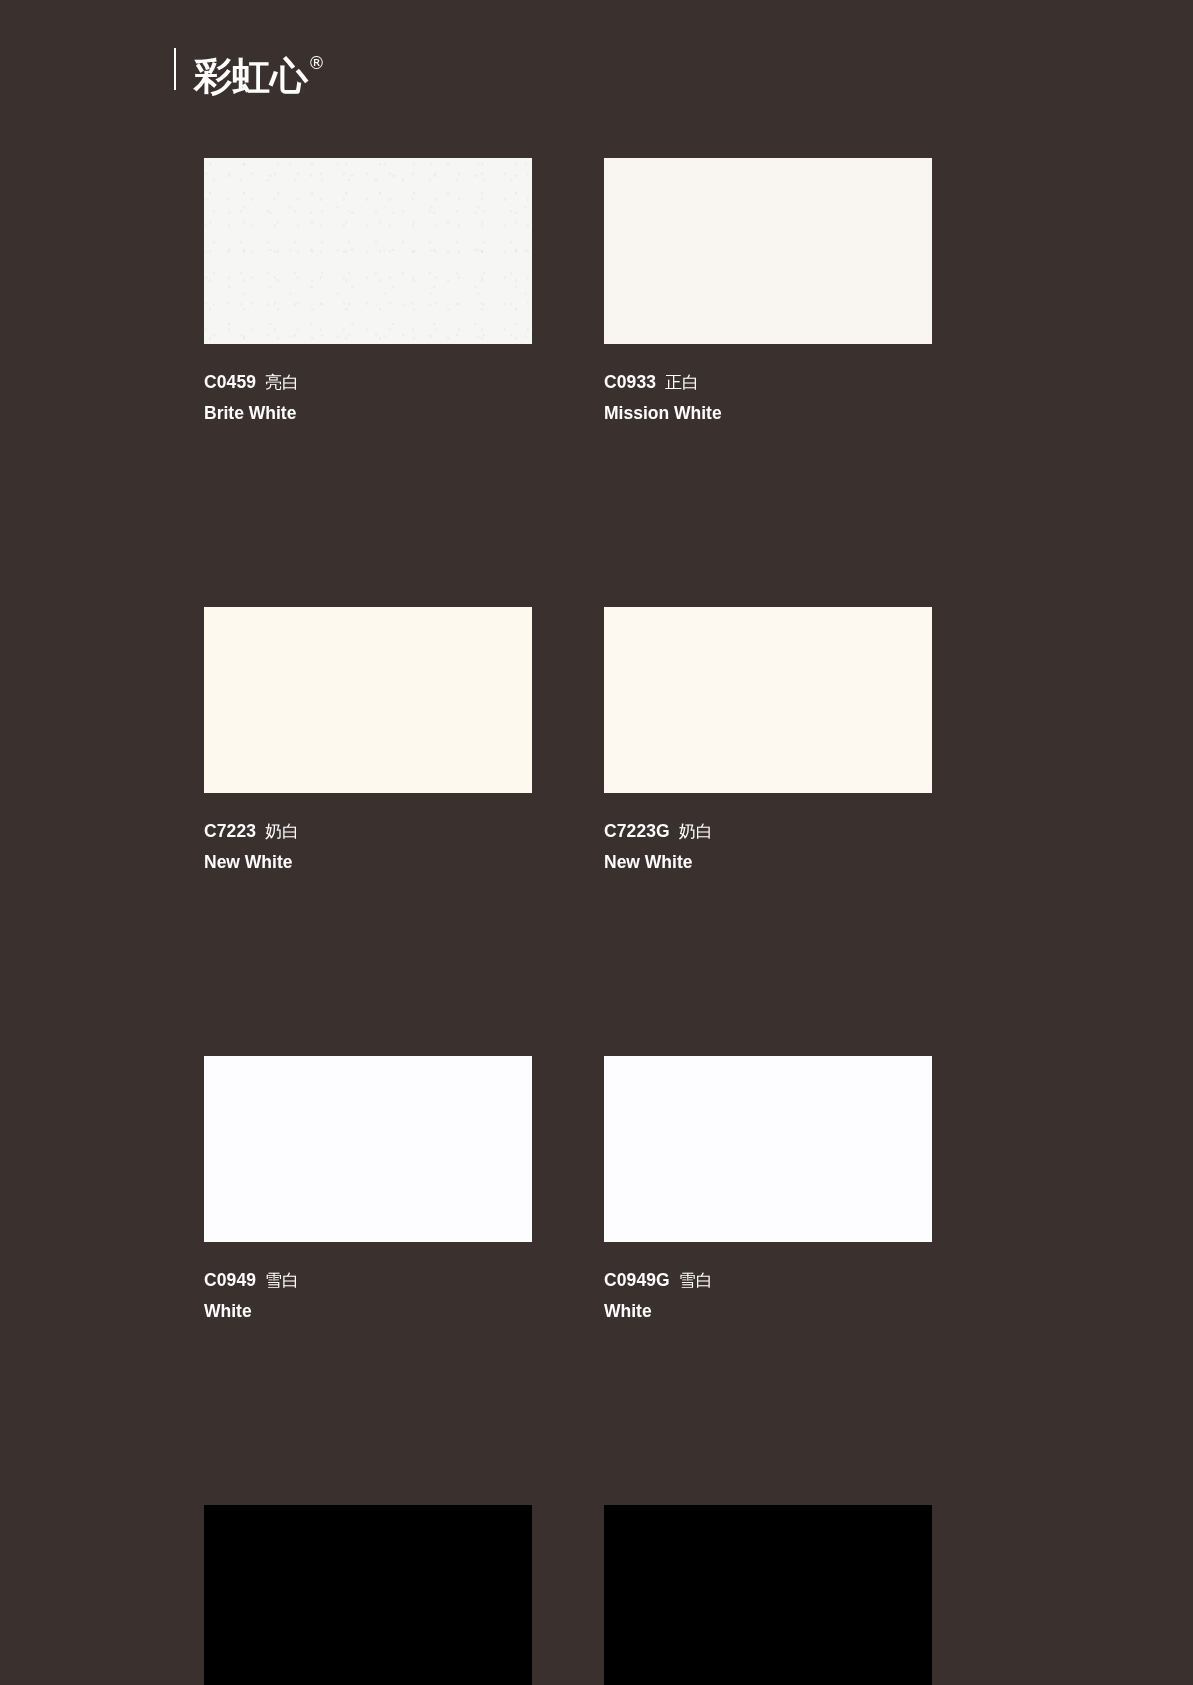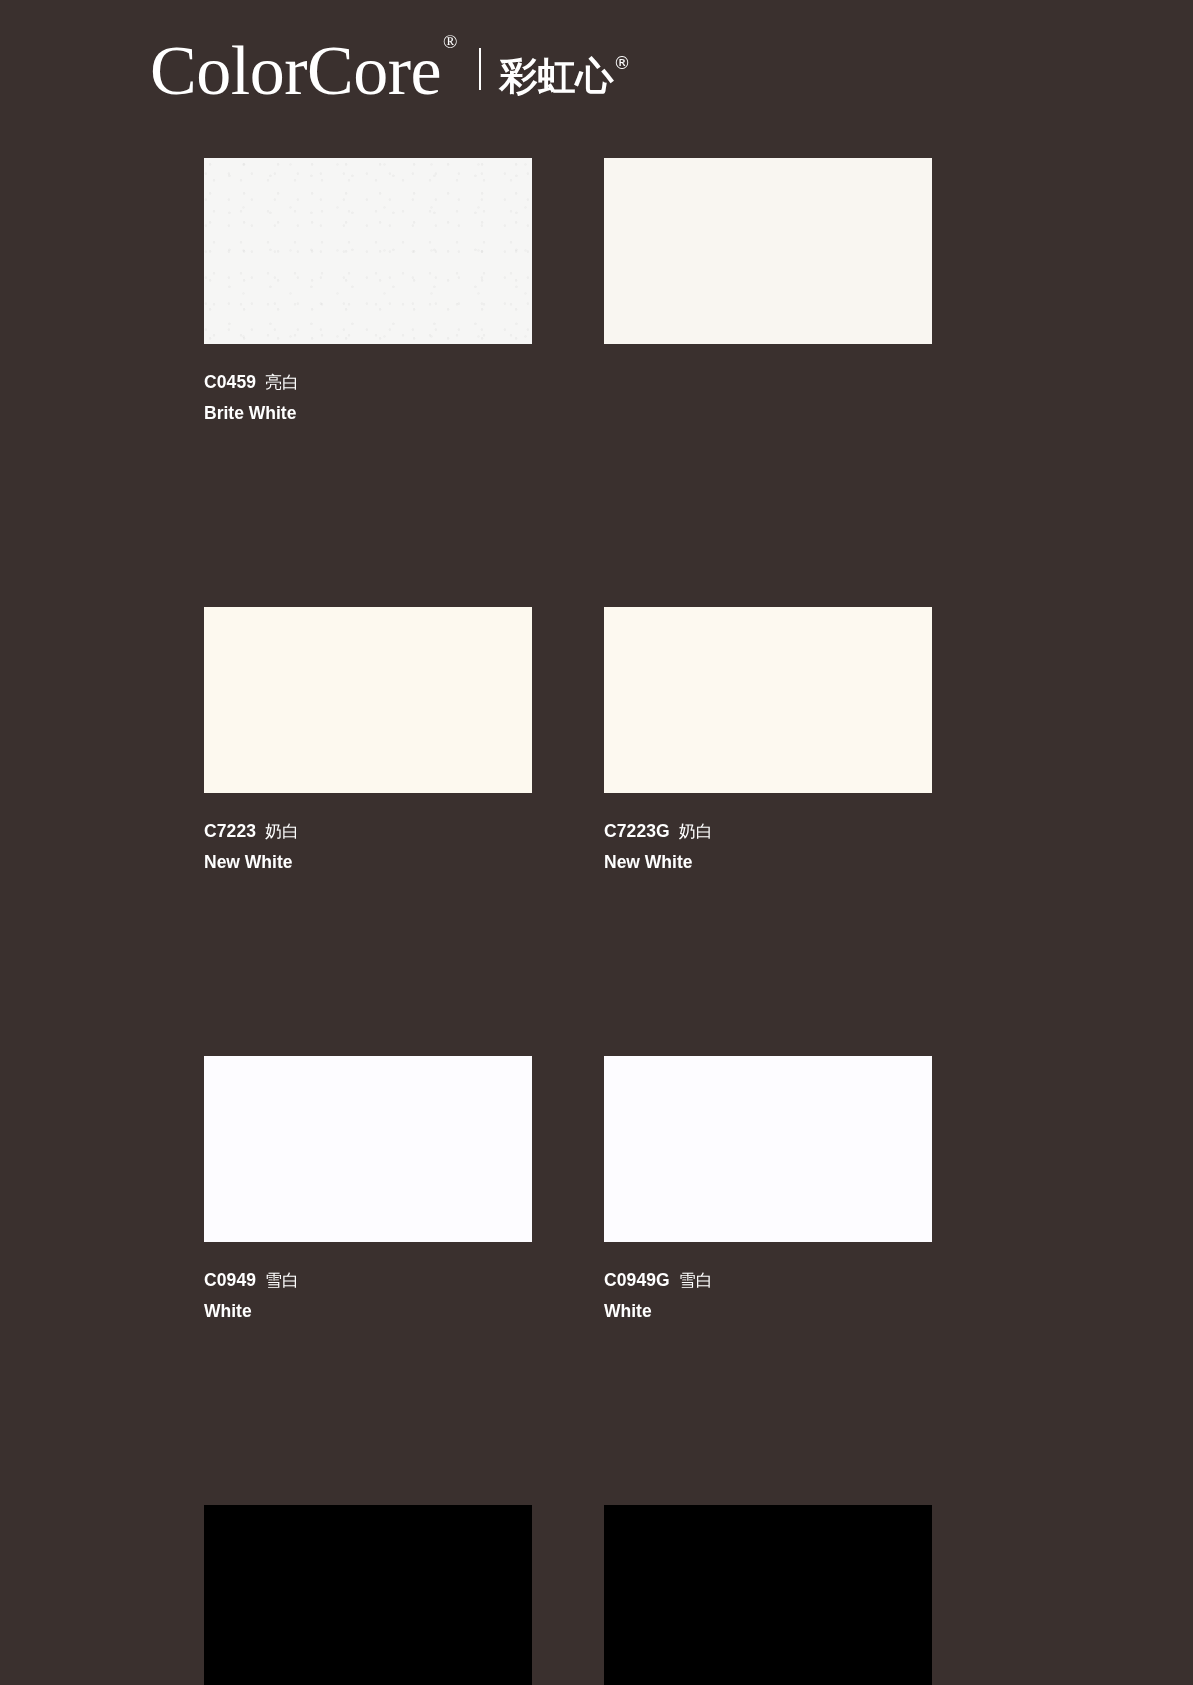--- a/index.html
+++ b/index.html
@@ -125,39 +125,40 @@
     color: #ffffff;
     font-weight: 700;
     padding-top: 10px;
     white-space: nowrap;
   }
 </style>
 </head>
 <body>
 
 <div class="brand-header">
-  <div class="brand-wordmark">
-    <span>ColorCore</span><span class="brand-reg">®</span>
-  </div>
   <div class="brand-divider"></div>
   <div class="brand-cn">
     <span>彩虹心</span><span class="reg-small">®</span>
   </div>
 </div>
 
 <div class="swatch-grid" id="swatch-grid">
     <div class="swatch-card">
       <div class="swatch-chip textured" style="background: rgb(246, 246, 245);"></div>
       <div class="swatch-meta">
         <div class="swatch-line-1"><span class="swatch-code">C0459</span><span class="swatch-name-cn">亮白</span></div>
         <div class="swatch-name-en">Brite White</div>
       </div>
     </div>
     <div class="swatch-card">
       <div class="swatch-chip" style="background: rgb(249, 246, 241);"></div>
+      <div class="swatch-meta">
+        <div class="swatch-line-1"><span class="swatch-code">C0933</span><span class="swatch-name-cn">正白</span></div>
+        <div class="swatch-name-en">Mission White</div>
+      </div>
     </div>
     <div class="swatch-card">
       <div class="swatch-chip" style="background: rgb(253, 249, 239);"></div>
       <div class="swatch-meta">
         <div class="swatch-line-1"><span class="swatch-code">C7223</span><span class="swatch-name-cn">奶白</span></div>
         <div class="swatch-name-en">New White</div>
       </div>
     </div>
     <div class="swatch-card">
       <div class="swatch-chip" style="background: rgb(253, 249, 240);"></div>

